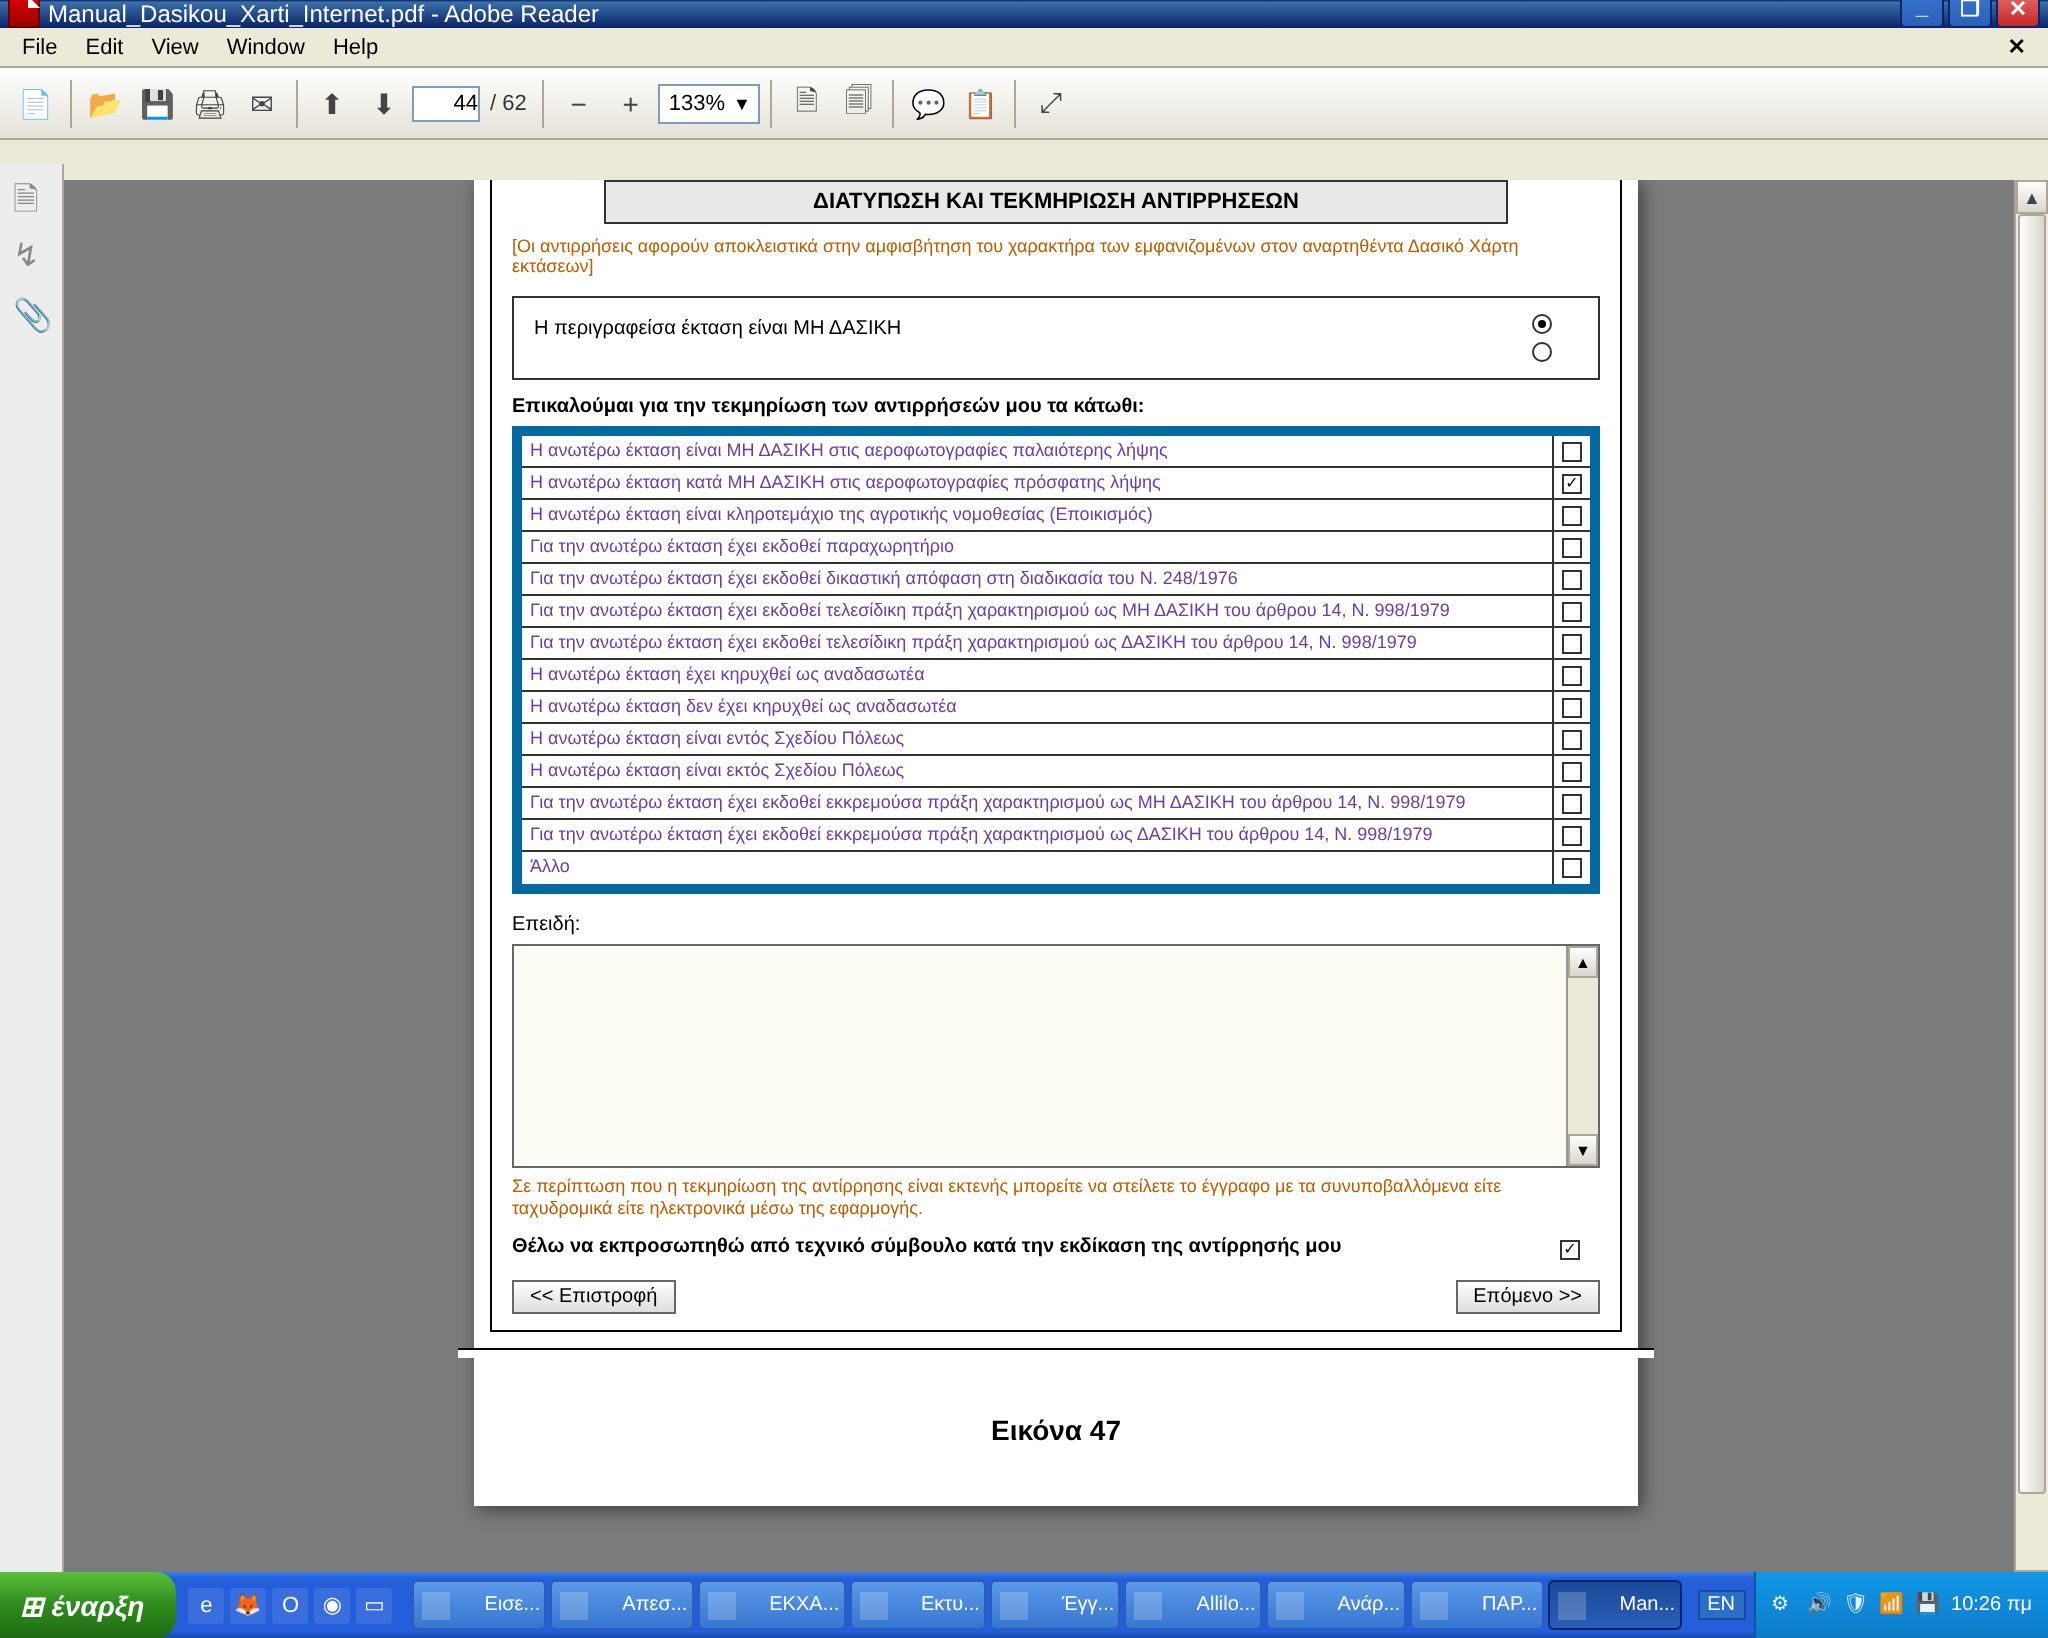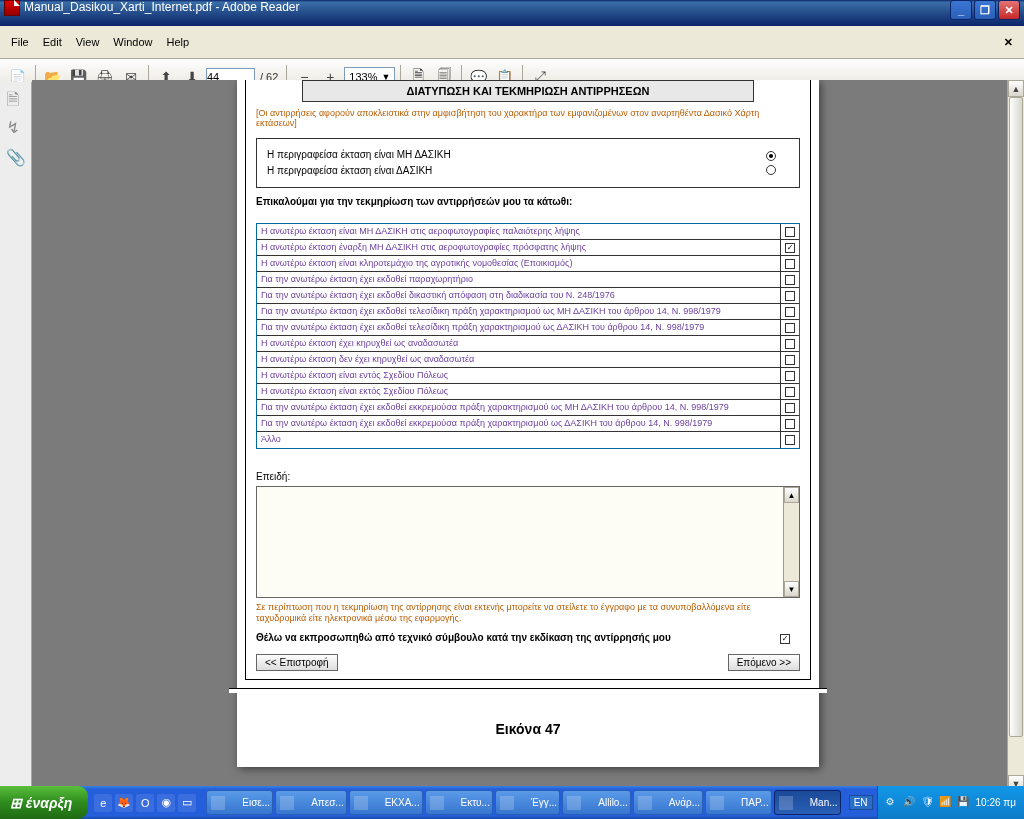--- a/index.html
+++ b/index.html
@@ -1,53 +1,53 @@
 <!DOCTYPE html>
 <html><head>
 <meta charset="utf-8">
 <style>
 *{margin:0;padding:0;box-sizing:border-box;font-family:Tahoma,Arial,sans-serif}
 body{background:#ece9d8;width:1024px;height:819px;overflow:hidden;position:relative}
-.titlebar{height:26px;background:linear-gradient(#0a246a,#3a6ea5 8%,#0a246a);display:flex;align-items:flex-start;padding:0 4px;color:#fff;font-size:12px}
+.titlebar{height:14px;background:linear-gradient(#0a246a,#3a6ea5 8%,#0a246a);display:flex;align-items:flex-end;padding:0 4px;color:#fff;font-size:12px}
 .titlebar .pdf-ico{width:16px;height:16px;background:linear-gradient(#d00,#900);margin-right:4px;border:1px solid #600;position:relative}
 .titlebar .pdf-ico:after{content:"";position:absolute;right:-1px;top:-1px;width:6px;height:6px;background:#fff;clip-path:polygon(0 0,100% 100%,0 100%)}
 .titlebar .t{flex:1}
 .winbtns{display:flex;gap:2px}
 .winbtn{width:22px;height:20px;background:linear-gradient(#3b77d3,#2a5fb7);border:1px solid #0a246a;border-radius:3px;color:#fff;font-size:11px;display:flex;align-items:center;justify-content:center;font-weight:bold}
 .winbtn.close{background:linear-gradient(#e57373,#c62828)}
-.menubar{height:33px;background:#ece9d8;display:flex;align-items:center;padding:0 4px;border-bottom:1px solid #aca899;position:relative}
+.menubar{height:20px;background:#ece9d8;display:flex;align-items:center;padding:0 4px;border-bottom:1px solid #aca899;position:relative}
 .menubar span{font-size:11px;padding:0 7px;cursor:default}
 .menubar .xclose{position:absolute;right:4px;font-weight:bold}
 .toolbar{height:36px;background:linear-gradient(#fefefe,#e4e2d8);border-bottom:1px solid #aca899;display:flex;align-items:center;padding:0 6px;gap:2px}
 .tbtn{width:24px;height:24px;border:1px solid transparent;border-radius:3px;display:flex;align-items:center;justify-content:center;font-size:14px;color:#444}
 .sep{width:1px;height:24px;background:#aca899;margin:0 3px}
-.pagein{width:49px;height:18px;font-size:11px;text-align:left;border:1px solid #7f9db9}
+.pagein{width:34px;height:18px;font-size:11px;text-align:right;border:1px solid #7f9db9}
 .pgof{font-size:11px;color:#333;margin:0 3px}
 .zoomsel{height:20px;font-size:11px;border:1px solid #7f9db9;background:#fff;display:flex;align-items:center;padding:0 4px}
 .zoomsel .dd{margin-left:4px;font-size:9px}
 .rightmenu{margin-left:auto;display:flex;gap:0}
 .rightmenu span{font-size:13px;color:#345;padding:4px 14px;cursor:default}
 .sidepane{position:absolute;left:0;top:82px;width:32px;height:704px;background:#ededed;border-right:1px solid #aca899;display:flex;flex-direction:column;align-items:center;padding-top:6px;gap:12px}
 .sidepane .sico{width:18px;height:18px;color:#888;font-size:16px}
-.docarea{position:absolute;left:32px;top:80px;right:0;height:712px;background:#7b7b7b;overflow:hidden}
+.docarea{position:absolute;left:32px;top:90px;right:0;height:712px;background:#7b7b7b;overflow:hidden}
 .scrollbar-v{position:absolute;right:0;top:0;width:17px;height:100%;background:#ece9d8;border-left:1px solid #aca899}
 .sbarrow{height:17px;background:linear-gradient(#fefefe,#d8d6cc);border:1px solid #aca899;font-size:9px;display:flex;align-items:center;justify-content:center;color:#444}
 .sbthumb{position:absolute;top:17px;left:1px;right:1px;height:640px;background:linear-gradient(90deg,#fefefe,#d8d6cc);border:1px solid #aca899;border-radius:2px}
 .page{background:#fff;width:582px;margin:0 auto;position:relative;box-shadow:2px 2px 8px rgba(0,0,0,.5);padding:0 0 30px}
 .pgcontent{position:relative}
 .borderline{border-left:1px solid #000;border-right:1px solid #000;border-bottom:1px solid #000;margin:0 8px;padding:0 0 8px}
 .sectiontitle{background:#e8e8e8;border:1px solid #333;height:22px;font-size:11px;font-weight:bold;display:flex;align-items:center;justify-content:center;margin:0 56px 6px}
 .hint{font-size:9px;color:#b85c00;padding:0 10px 10px}
 .radiobox{border:1px solid #333;margin:0 10px 8px;padding:8px 10px;display:flex}
 .radiolabels{flex:1;font-size:10px;line-height:16px}
 .radioctrls{width:36px;display:flex;flex-direction:column;align-items:center;gap:4px;justify-content:center}
 .radio{width:10px;height:10px;border:1px solid #333;border-radius:50%;position:relative;background:#fff}
 .radio.sel:after{content:"";position:absolute;inset:2px;background:#000;border-radius:50%}
 .subhead{font-size:10px;font-weight:bold;padding:0 10px 4px}
-.cktable{margin:12px 10px;border:1px solid #0369a1}
+.cktable{margin:0 10px;border:5px solid #0369a1}
 .ckrow{display:flex;border-bottom:1px solid #333;min-height:16px}
 .ckrow:last-child{border-bottom:none}
 .cklbl{flex:1;font-size:9px;color:#6b3f9e;padding:2px 4px;border-right:1px solid #333;line-height:11px}
 .ckbox{width:18px;display:flex;align-items:center;justify-content:center}
 .cb{width:10px;height:10px;border:1px solid #333;background:#fff;font-size:8px;line-height:8px;text-align:center;color:#000}
 .fieldlbl{font-size:10px;font-weight:normal;padding:10px 10px 4px}
 .ta{margin:0 10px;border:1px solid #666;background:#fdfdf6;height:112px;position:relative}
 .ta .sc{position:absolute;right:0;top:0;width:16px;height:100%;background:#ece9d8;border-left:1px solid #999}
 .ta .sa{height:16px;background:linear-gradient(#fefefe,#d8d6cc);border:1px solid #aca899;font-size:8px;display:flex;align-items:center;justify-content:center}
 .note{font-size:9px;color:#b85c00;padding:4px 10px 8px;line-height:11px}
@@ -129,37 +129,36 @@
 
 <div class="docarea">
   <div class="page">
     <div class="pgcontent">
       <div class="borderline">
         <div class="sectiontitle">ΔΙΑΤΥΠΩΣΗ ΚΑΙ ΤΕΚΜΗΡΙΩΣΗ ΑΝΤΙΡΡΗΣΕΩΝ</div>
         <div class="hint">[Οι αντιρρήσεις αφορούν αποκλειστικά στην αμφισβήτηση του χαρακτήρα των εμφανιζομένων στον αναρτηθέντα Δασικό Χάρτη εκτάσεων]</div>
         <div class="radiobox">
           <div class="radiolabels">
             <div>Η περιγραφείσα έκταση είναι ΜΗ ΔΑΣΙΚΗ</div>
-            <div>Η περιγραφείσα έκταση είναι ΔΑΣΙΚΗ</div>
           </div>
           <div class="radioctrls">
             <div class="radio sel"></div>
             <div class="radio"></div>
           </div>
         </div>
         <div class="subhead">Επικαλούμαι για την τεκμηρίωση των αντιρρήσεών μου τα κάτωθι:</div>
         <div class="cktable" id="cktable">
             <div class="ckrow">
               <div class="cklbl">Η ανωτέρω έκταση είναι ΜΗ ΔΑΣΙΚΗ στις αεροφωτογραφίες παλαιότερης λήψης</div>
               <div class="ckbox">
                 <div class="cb"></div>
               </div>
             </div>
             <div class="ckrow">
-              <div class="cklbl">Η ανωτέρω έκταση έναρξη ΜΗ ΔΑΣΙΚΗ στις αεροφωτογραφίες πρόσφατης λήψης</div>
+              <div class="cklbl">Η ανωτέρω έκταση κατά ΜΗ ΔΑΣΙΚΗ στις αεροφωτογραφίες πρόσφατης λήψης</div>
               <div class="ckbox">
                 <div class="cb">✓</div>
               </div>
             </div>
             <div class="ckrow">
               <div class="cklbl">Η ανωτέρω έκταση είναι κληροτεμάχιο της αγροτικής νομοθεσίας (Εποικισμός)</div>
               <div class="ckbox">
                 <div class="cb"></div>
               </div>
             </div>

